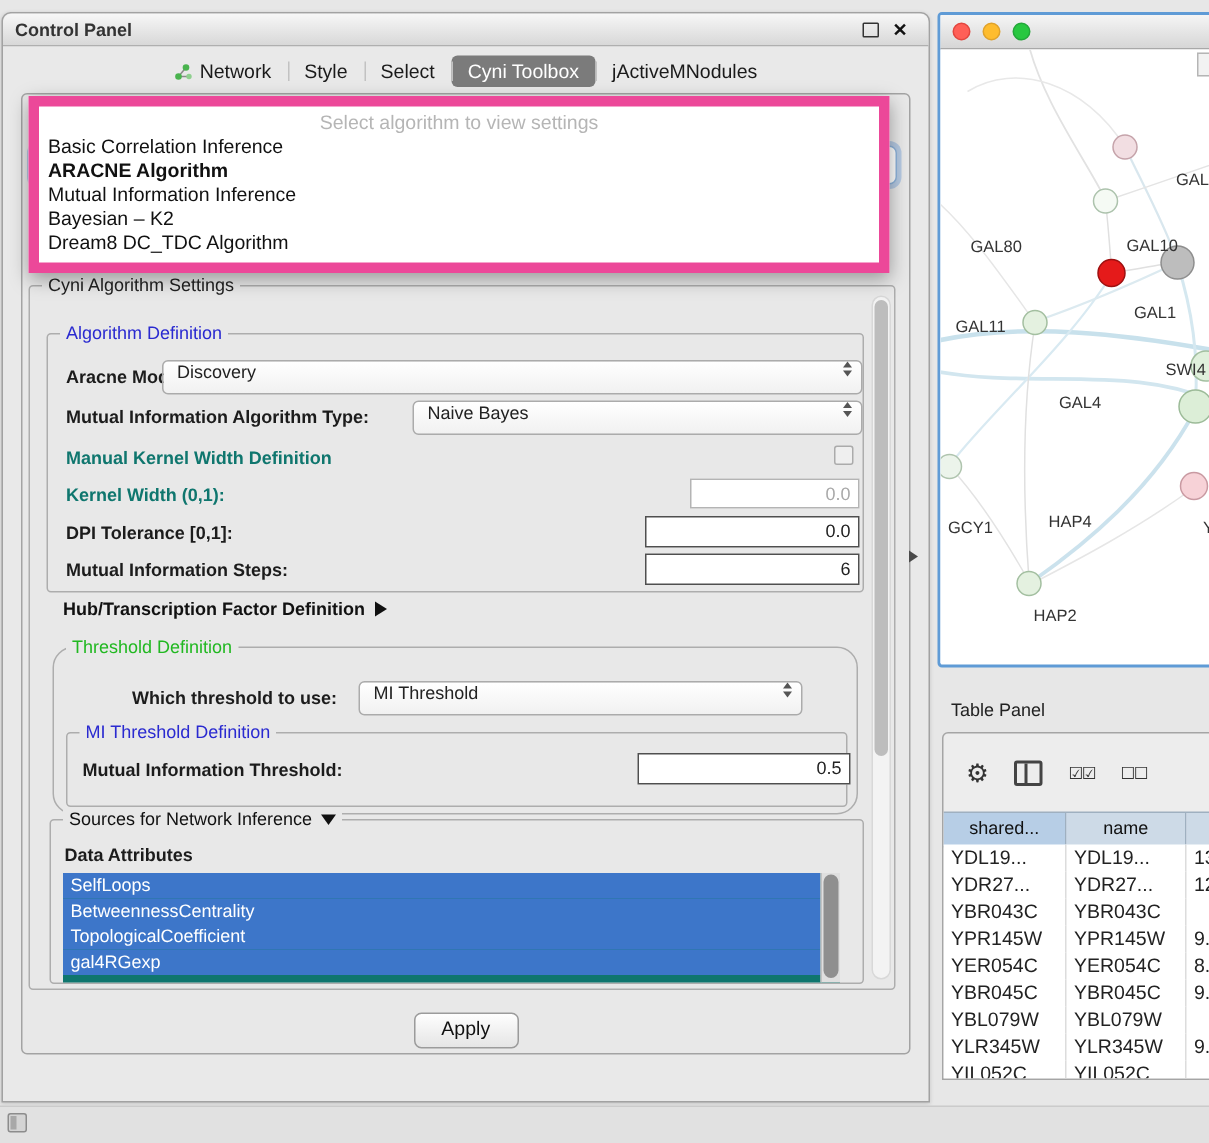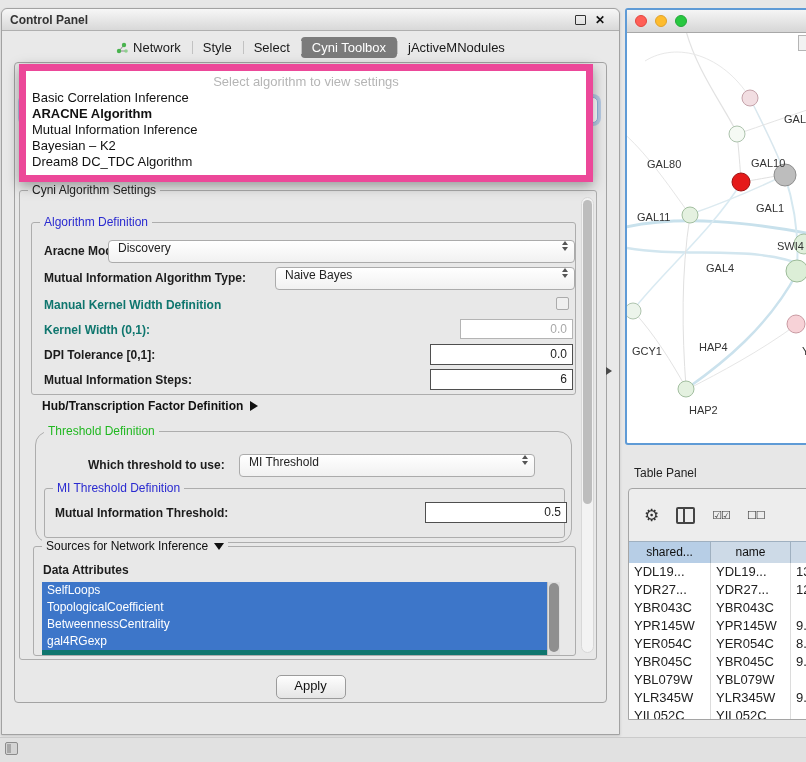--- a/index.html
+++ b/index.html
@@ -228,22 +228,22 @@
         </div>
 
         <div class="group" id="src-group">
           <span class="src-header">
             <span>Sources for Network Inference</span>
             <span class="tri-down"></span>
           </span>
           <span class="lbl" style="left:9px;top:16px;">Data Attributes</span>
           <div class="attr-list">
             <div class="attr-item">SelfLoops</div>
+            <div class="attr-item">BetweennessCentrality</div>
             <div class="attr-item">TopologicalCoefficient</div>
-            <div class="attr-item">BetweennessCentrality</div>
             <div class="attr-item">gal4RGexp</div>
             <div class="list-scroll">
                 <div class="thumb"></div>
               </div>
           </div>
         </div>
       </div>
 
       <div id="apply-btn">Apply</div>
     </div>

